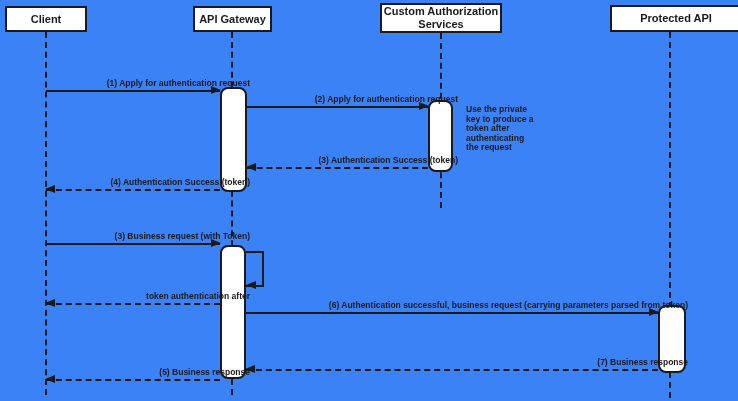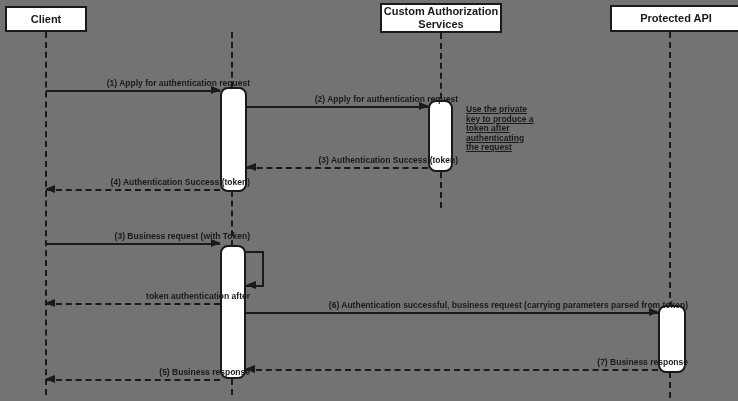--- a/index.html
+++ b/index.html
@@ -1,17 +1,17 @@
 <!DOCTYPE html>
 <html><head>
 <meta charset="utf-8">
 <style>
   html,body{margin:0;padding:0;background:#fff;}
   .canvas{
-    position:relative;width:738px;height:401px;background:#737373;
+    position:relative;width:738px;height:401px;background:#3b82f6;
     font-family:"Liberation Sans",sans-serif;font-weight:bold;color:#1a1a1a;
     overflow:hidden;
   }
   .participant{
     position:absolute;background:#ffffff;border:2px solid #1a1a1a;
     display:flex;align-items:center;justify-content:center;text-align:center;
     font-size:11px;line-height:1.15;box-sizing:border-box;z-index:3;
   }
   .lifeline{position:absolute;width:0;border-left:2px dashed #1a1a1a;z-index:1;}
   .activation{
@@ -27,34 +27,37 @@
     font-size:8.5px;white-space:nowrap;
   }
   .head{position:absolute;width:0;height:0;top:-5px;}
   .head.right{right:-1px;border-left:10px solid #1a1a1a;border-top:4.5px solid transparent;border-bottom:4.5px solid transparent;}
   .head.left{left:-1px;border-right:10px solid #1a1a1a;border-top:4.5px solid transparent;border-bottom:4.5px solid transparent;}
   .selfloop{
     position:absolute;border:2px solid #1a1a1a;border-left:none;
     background:transparent;z-index:4;
   }
   .selfhead{position:absolute;width:0;height:0;border-right:10px solid #1a1a1a;border-top:4.5px solid transparent;border-bottom:4.5px solid transparent;z-index:5;}
-  .freetext{position:absolute;font-size:8.5px;line-height:1.12;white-space:pre-line;z-index:4;text-decoration:underline;}
+  .freetext{position:absolute;font-size:8.5px;line-height:1.12;white-space:pre-line;z-index:4;}
 </style>
 </head>
 <body>
 
 <div class="canvas">
 
   <div class="lifeline" style="left:45px;top:32px;height:363px"></div>
   <div class="lifeline" style="left:231px;top:32px;height:363px"></div>
   <div class="lifeline" style="left:440px;top:33px;height:175px"></div>
   <div class="lifeline" style="left:669px;top:32px;height:366px"></div>
 
   <div class="participant" style="left:5px;top:6px;width:82px;height:26px">
     <span>Client</span>
+  </div>
+  <div class="participant" style="left:193px;top:6px;width:79px;height:26px">
+    <span>API Gateway</span>
   </div>
   <div class="participant" style="left:380px;top:3px;width:122px;height:30px">
     <span>Custom Authorization Services</span>
   </div>
   <div class="participant" style="left:610px;top:5px;width:132px;height:27px">
     <span>Protected API</span>
   </div>
 
   <div class="activation" style="left:220px;top:87px;width:27px;height:105px"></div>
   <div class="activation" style="left:428px;top:100px;width:25px;height:72px"></div>

